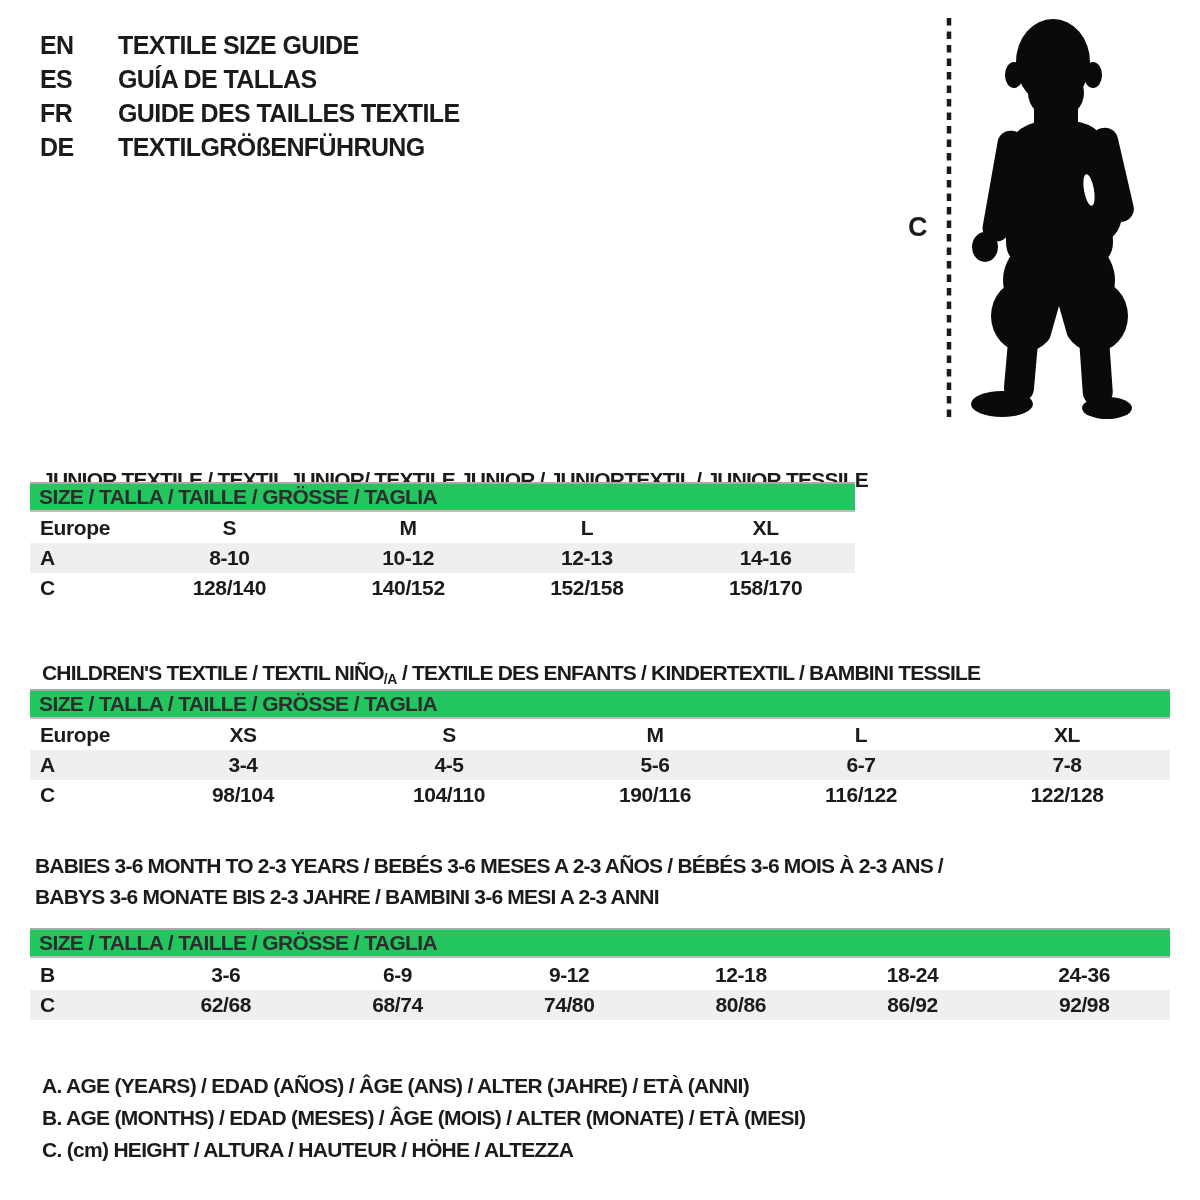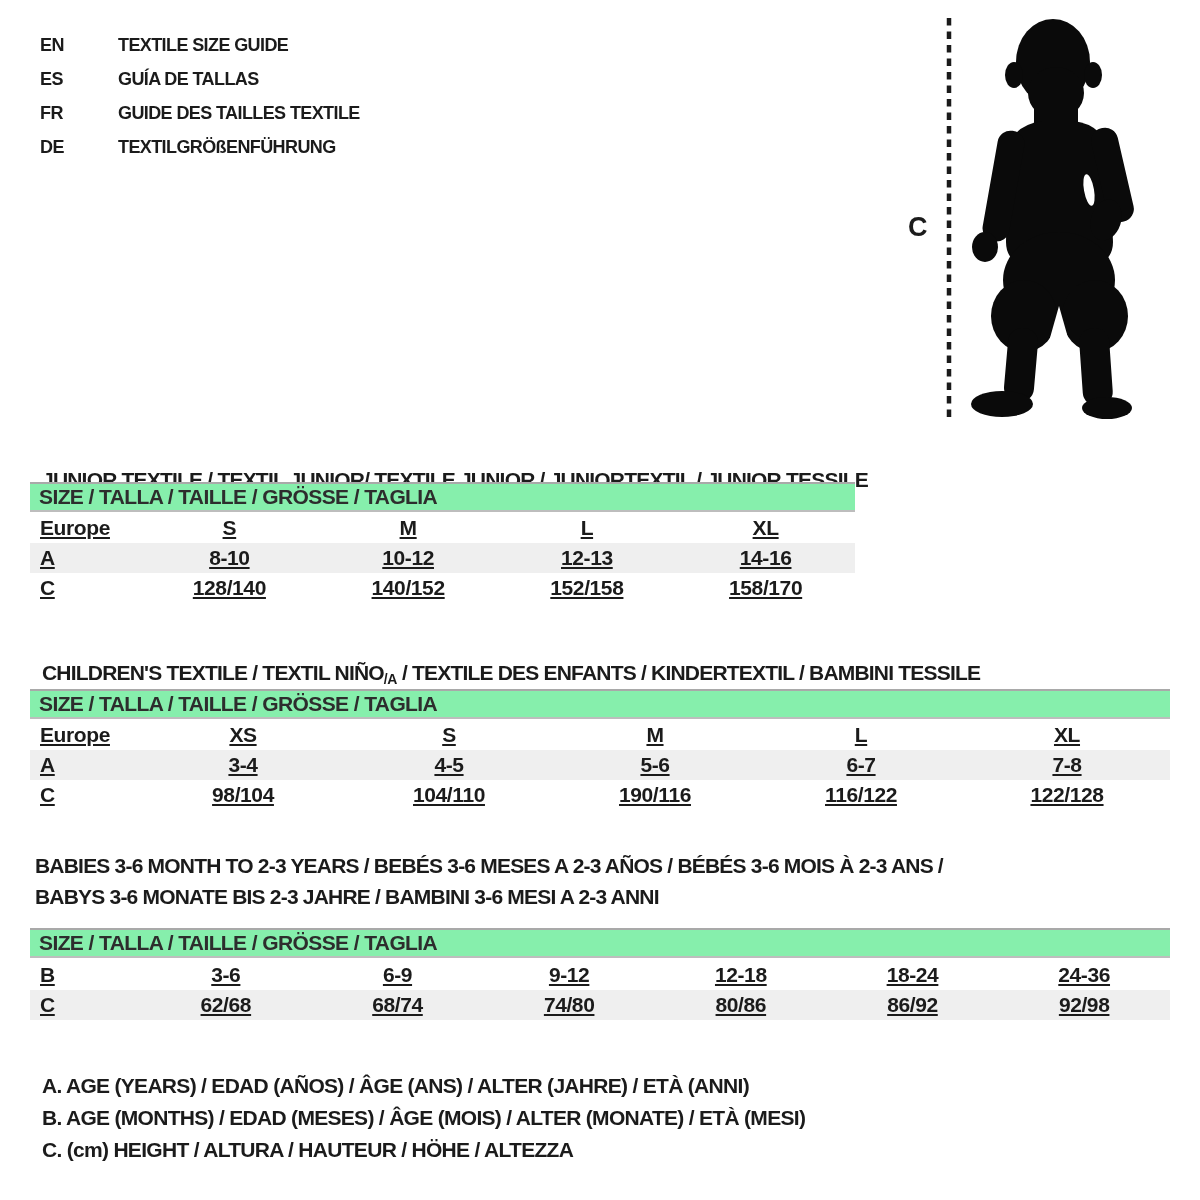--- a/index.html
+++ b/index.html
@@ -3,44 +3,44 @@
 <meta charset="utf-8">
 <style>
   html, body { margin:0; padding:0; background:#ffffff; }
   #canvas {
     position:relative; width:1200px; height:1200px; background:#ffffff;
     font-family:"Liberation Sans", sans-serif; font-weight:700; color:#1b1b1b;
     overflow:hidden;
   }
   
   .lang-block { position:absolute; left:40px; top:28px; }
-  .lang-row { display:flex; height:34px; line-height:34px; font-size:18px; letter-spacing:-0.6px; }
+  .lang-row { display:flex; height:34px; line-height:34px; font-size:25px; letter-spacing:-0.6px; }
   .lang-code { width:78px; }
   .lang-label { white-space:nowrap; }
 
   
   .measure-line-svg { position:absolute; left:944px; top:16px; }
   .measure-label { position:absolute; left:908px; top:212px; font-size:27px; }
   .silhouette-svg { position:absolute; left:960px; top:14px; }
 
   
   .section-title { position:absolute; font-size:21px; letter-spacing:-0.8px; white-space:nowrap; }
   .sub { font-size:14px; vertical-align:-4px; letter-spacing:-0.5px; }
   .title-line { display:block; line-height:31px; }
 
   
   .size-bar {
     position:absolute; height:30px; line-height:26px; box-sizing:border-box;
-    background:#86efac; border-top:2px solid #a9a9a9; border-bottom:2px solid #bdbdbd;
+    background:#22c55e; border-top:2px solid #a9a9a9; border-bottom:2px solid #bdbdbd;
     padding-left:9px; font-size:21px; letter-spacing:-0.6px; color:#2d2d2d; white-space:nowrap;
   }
 
   
   .size-table { position:absolute; }
-  .trow { display:grid; height:30px; line-height:30px; font-size:21px; letter-spacing:-0.4px;text-decoration:underline; }
+  .trow { display:grid; height:30px; line-height:30px; font-size:21px; letter-spacing:-0.4px; }
   .trow.alt { background:#efefef; }
   .grid4 { grid-template-columns:110px repeat(4, 1fr); }
   .grid5 { grid-template-columns:110px repeat(5, 1fr); }
   .grid6 { grid-template-columns:110px repeat(6, 1fr); }
   .cell-label { padding-left:10px; text-align:left; }
   .cell { text-align:center; }
 
   
   .footnotes { position:absolute; left:42px; top:1070px; font-size:21px; letter-spacing:-0.7px; }
   .footnote-line { display:block; line-height:32px; white-space:nowrap; }

